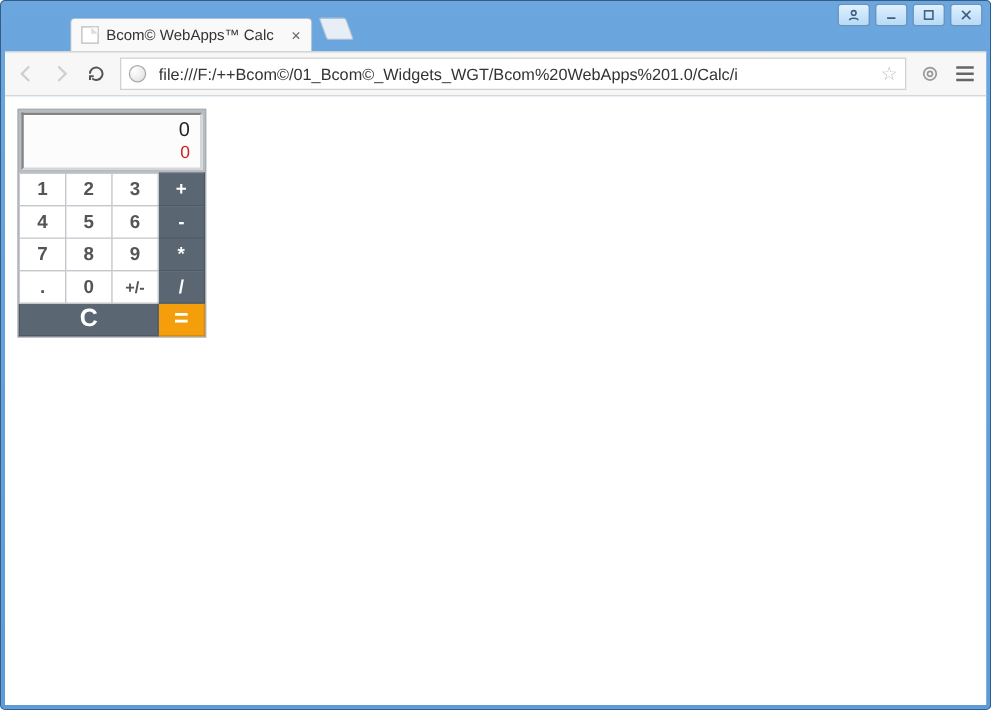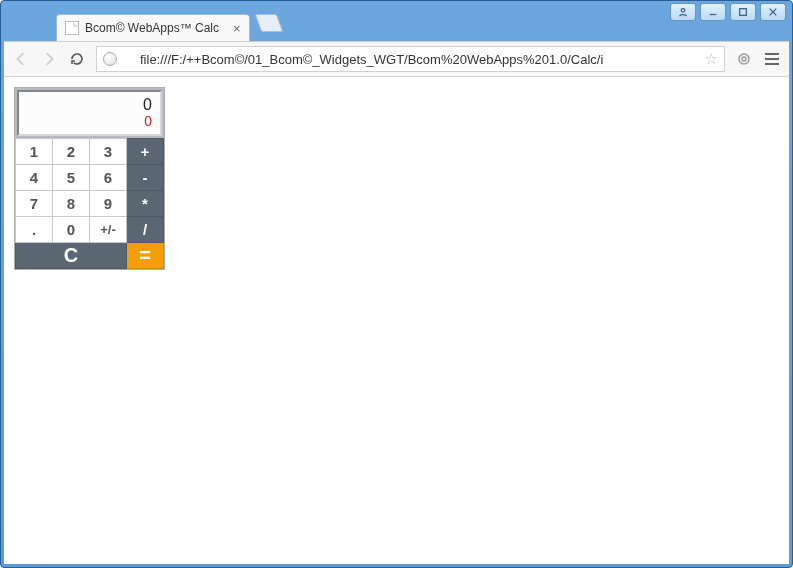--- a/index.html
+++ b/index.html
@@ -85,21 +85,21 @@
   }
   .nav-arrow.disabled { color:#cfcfcf; }
   .omnibox {
     flex: 1;
     height: 26px;
     border: 1px solid #d0d0d0;
     background: #fff;
     display: flex; align-items: center;
     padding: 0 6px;
     font-size: 13px; color: #333;
-    gap: 23px;
+    gap: 10px;
     overflow:hidden; white-space:nowrap;
   }
   .omnibox .globe {
     width:14px; height:14px; border:1px solid #aaa; border-radius:50%;
     background: radial-gradient(circle at 30% 30%, #fff, #ddd);
     flex-shrink:0;
   }
   .omnibox .url-text { flex:1; overflow:hidden; text-overflow:ellipsis; }
   .menu-lines { display:flex; flex-direction:column; gap:3px; }
   .menu-lines span { width:14px; height:2px; background:#666; display:block; }

